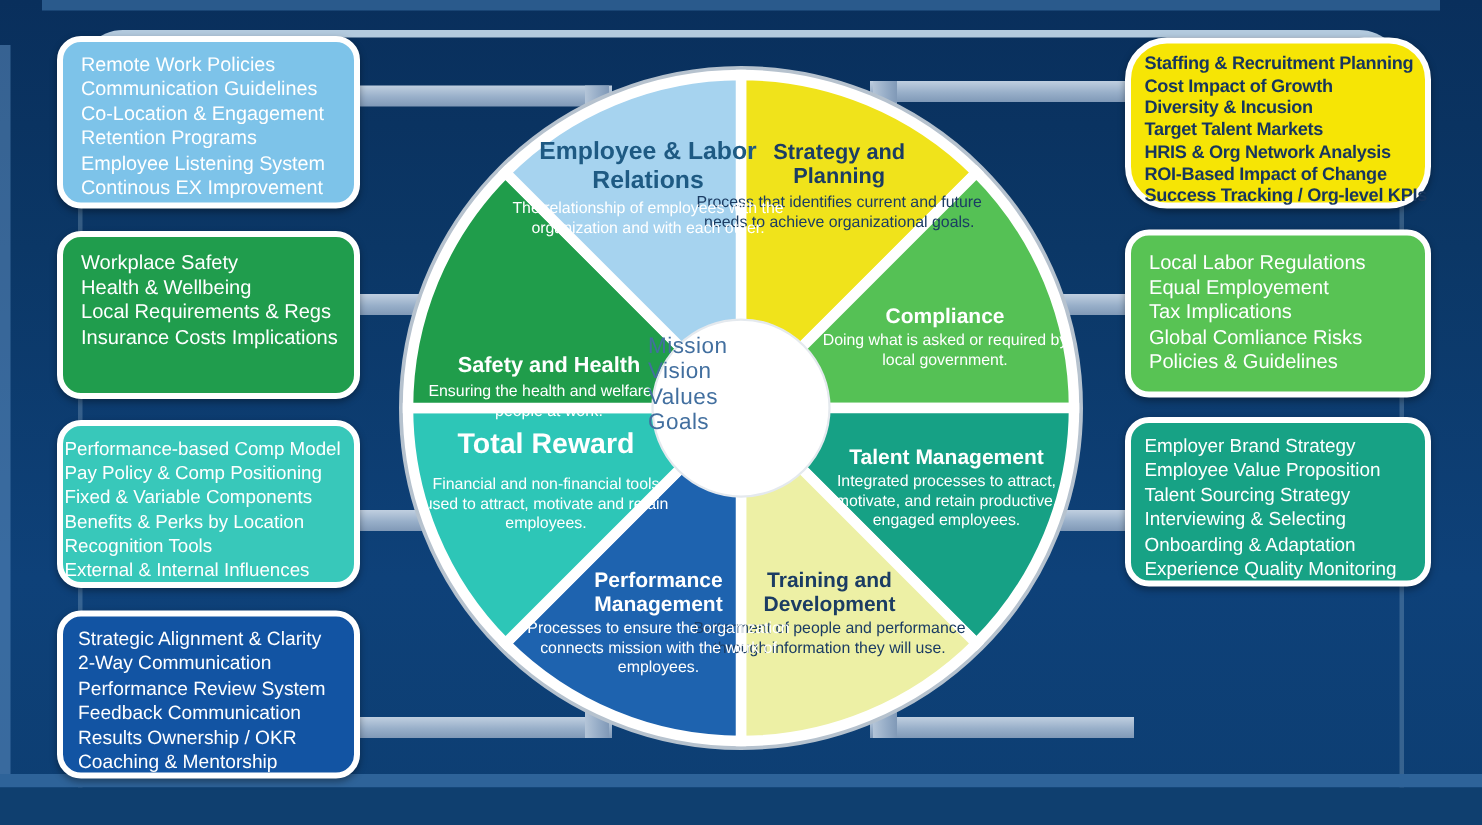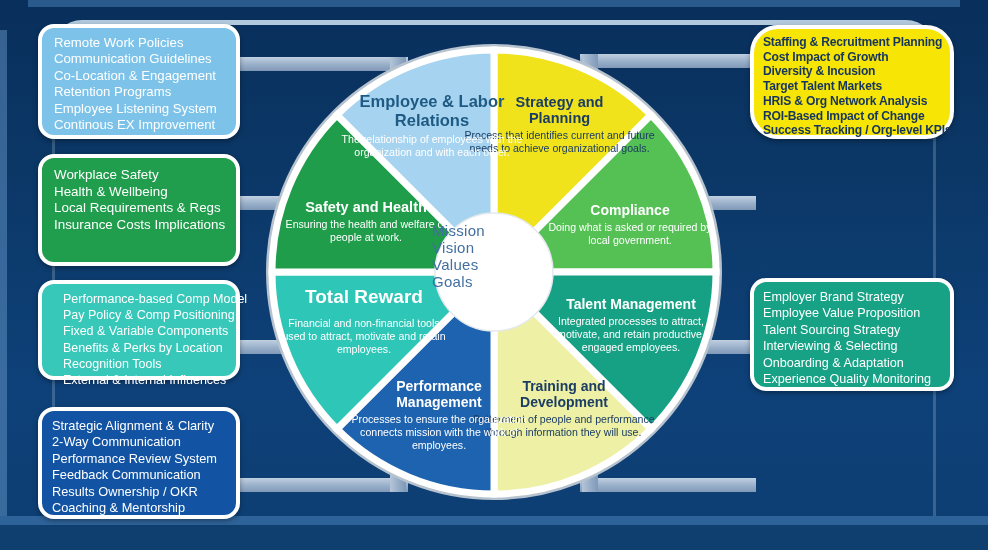--- a/index.html
+++ b/index.html
@@ -38,43 +38,43 @@
   .wheel svg{position:absolute;left:0;top:0;}
   .seg-label{position:absolute;text-align:center;z-index:3;}
   .seg-label.light{color:#ffffff;}
   .seg-label.dark{color:#1b3c63;}
   .seg-title{font-weight:bold;font-size:14px;line-height:16px;margin:0 auto;}
   .seg-desc{font-size:10.6px;line-height:12.8px;margin-top:3px;}
   .lbl-strategy{left:196px;top:50px;width:195px;}
   .lbl-strategy .seg-title{width:115px;font-size:14.5px;}
   .lbl-compliance{left:280px;top:158px;width:168px;}
   .lbl-talent{left:276px;top:252px;width:178px;}
-  .lbl-training{left:207px;top:334px;width:182px;}
+  .lbl-training{left:196px;top:334px;width:182px;}
   .lbl-training .seg-title{width:120px;}
   .lbl-performance{left:84px;top:334px;width:178px;}
   .lbl-performance .seg-title{width:130px;}
   .lbl-total{left:12px;top:242px;width:172px;}
   .lbl-total .seg-title{font-size:19px;line-height:21px;}
   .lbl-total .seg-desc{margin-top:10px;}
   .lbl-safety{left:12px;top:155px;width:176px;}
-  .lbl-safety .seg-title{font-size:14.5px;}
+  .lbl-safety .seg-title{font-size:14.5px;margin-top:37px;}
   .lbl-employee{left:60px;top:48px;width:212px;}
   .lbl-employee .seg-title{width:155px;font-size:16.5px;line-height:19px;color:#1e5a83;}
   .hub-text{position:absolute;left:166px;top:178px;width:124px;text-align:left;z-index:3;
     color:#426f9f;font-size:15px;line-height:17px;letter-spacing:.3px;}
 
   
   .box{position:absolute;border:4px solid #ffffff;border-radius:16px;z-index:4;
     box-shadow:0 2px 5px rgba(0,0,0,.35);padding:7px 0 0 12px;box-sizing:border-box;}
   .box .line{white-space:nowrap;}
   .b-light{color:#ffffff;}
   .b-dark{color:#16355e;border-radius:28px;}
   .box-l1{left:38px;top:24px;width:202px;height:115px;background:#7dc3e9;font-size:13.2px;line-height:16.4px;}
   .box-l2{left:38px;top:154px;width:202px;height:112px;background:#209d4d;font-size:13.4px;line-height:16.6px;padding-top:9px;}
-  .box-l3{left:38px;top:280px;width:202px;height:100px;background:#38c8ba;font-size:12.5px;line-height:16.2px;padding-left:21px;}
+  .box-l3{left:38px;top:280px;width:202px;height:112px;background:#38c8ba;font-size:12.5px;line-height:16.2px;padding-left:1px;}
   .box-l4{left:38px;top:407px;width:202px;height:112px;background:#1254a3;font-size:12.8px;line-height:16.4px;padding-left:10px;}
   .box-r1{left:750px;top:25px;width:204px;height:114px;background:#f6e505;font-size:12.1px;line-height:14.7px;padding-left:9px;padding-top:6px;font-weight:bold;letter-spacing:-.2px;}
   .box-r2{left:750px;top:153px;width:204px;height:112px;background:#58c354;font-size:13.4px;line-height:16.6px;padding-top:10px;}
   .box-r3{left:750px;top:278px;width:204px;height:113px;background:#17a285;font-size:12.6px;line-height:16.4px;padding-left:9px;}
   .box-r4{left:750px;top:406px;width:204px;height:110px;background:#f3f0a3;font-size:13.2px;line-height:16.4px;font-weight:bold;padding-top:8px;}
 </style>
 </head>
 <body>
 
 <div class="stage">
@@ -186,20 +186,27 @@
 
   <div class="box b-dark box-r1">
       <div class="line">Staffing &amp; Recruitment Planning</div>
       <div class="line">Cost Impact of Growth</div>
       <div class="line">Diversity &amp; Incusion</div>
       <div class="line">Target Talent Markets</div>
       <div class="line">HRIS &amp; Org Network Analysis</div>
       <div class="line">ROI-Based Impact of Change</div>
       <div class="line">Success Tracking / Org-level KPIs</div>
     </div>
+  <div class="box b-light box-r2">
+      <div class="line">Local Labor Regulations</div>
+      <div class="line">Equal Employement</div>
+      <div class="line">Tax Implications</div>
+      <div class="line">Global Comliance Risks</div>
+      <div class="line">Policies &amp; Guidelines</div>
+    </div>
   <div class="box b-light box-r3">
       <div class="line">Employer Brand Strategy</div>
       <div class="line">Employee Value Proposition</div>
       <div class="line">Talent Sourcing Strategy</div>
       <div class="line">Interviewing &amp; Selecting</div>
       <div class="line">Onboarding &amp; Adaptation</div>
       <div class="line">Experience Quality Monitoring</div>
     </div>
 </div>
 

